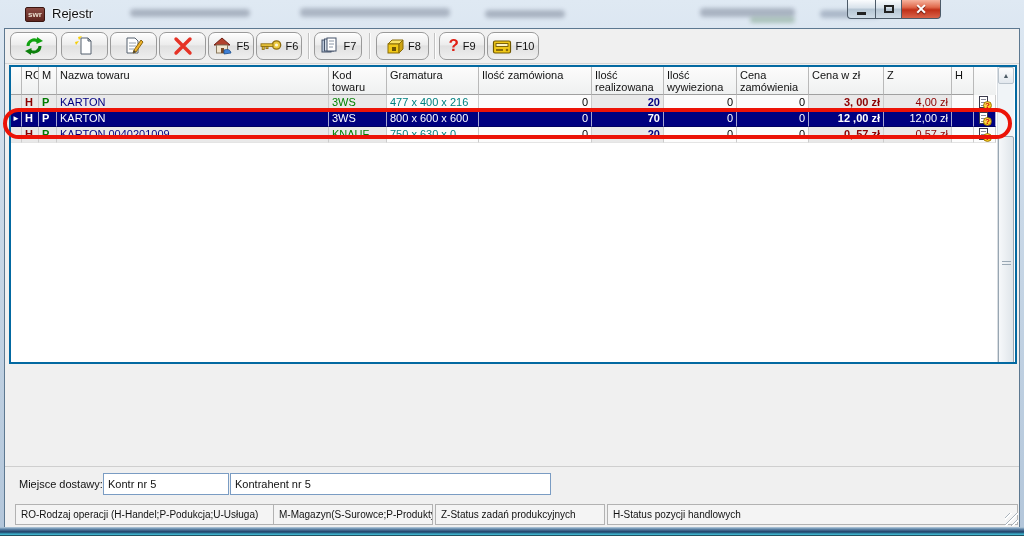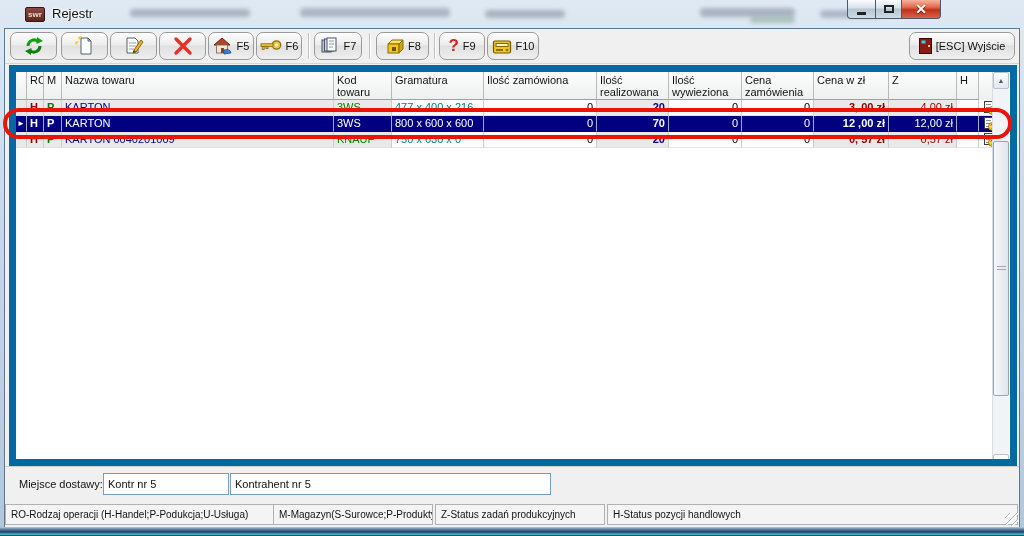--- a/index.html
+++ b/index.html
@@ -34,22 +34,22 @@
   
   .toolbar { position:absolute; left:0; top:0; width:1014px; height:35px; background:#f0f0f0; border-bottom:1px solid #d6d6d6; }
   .tbtn { position:absolute; top:3px; height:28px; border:1px solid #9a9a9a; border-radius:7px;
     background:linear-gradient(180deg,#fefefe 0%,#ececec 45%,#e0e0e0 50%,#efefef 100%);
     box-shadow:inset 0 1px 0 #fff; display:flex; align-items:center; justify-content:center; gap:4px; cursor:default; }
   .tbtn .flabel { font-size:11px; color:#111; }
   .tsep { position:absolute; top:4px; width:2px; height:26px; border-left:1px solid #c2c2c2; border-right:1px solid #fdfdfd; }
   .exit-btn { position:absolute; top:3px; left:904px; width:106px; height:28px; }
   .exit-btn .flabel { font-size:11px; }
   
-  .table-frame { position:absolute; left:4px; top:36px; width:1008px; height:401px;
-    background:#fff; border:7px solid #0369a1; overflow:hidden; }
+  .table-frame { position:absolute; left:4px; top:36px; width:1008px; height:299px;
+    background:#fff; border:2px solid #0369a1; overflow:hidden; }
   .tgrid { display:grid; grid-template-columns:11px 17px 18px 272px 58px 92px 113px 72px 73px 72px 75px 68px 22px 22px; width:985px; }
   .thead { background:linear-gradient(180deg,#fcfcfc,#eef0f0); }
   .thead .hc { height:28px; padding:2px 3px; font-size:11px; line-height:12px; color:#111;
     border-right:1px solid #b9b9b9; border-bottom:1px solid #a0a0a0; overflow:hidden; }
   .row { height:16px; }
   .row .c { height:16px; padding:1px 3px; font-size:11px; line-height:13px; white-space:nowrap; overflow:hidden;
     border-right:1px solid #cccccc; border-bottom:1px solid #e4e4e4; background:#fcfcfc; }
   .row .shade { background:#e9e9e9; }
   .c.num { text-align:right; }
   .c.ro { color:#8b0000; font-weight:bold; }
@@ -85,21 +85,21 @@
     border-top:1px solid #cfcfcf; }
   .bp-label { position:absolute; left:14px; top:11px; font-size:11px; color:#111; }
   .bp-input { position:absolute; top:6px; height:22px; border:1px solid #7a9cc3; background:#fff;
     font-family:"Liberation Sans",sans-serif; font-size:11px; color:#111; padding:0 4px; }
   .bp-input1 { left:98px; width:126px; }
   .bp-input2 { left:225px; width:321px; }
   
   .statusbar { position:absolute; left:0; top:473px; width:1014px; height:25px; background:#f0f0f0; }
   .ss { position:absolute; top:2px; height:21px; border:1px solid #b2b2b2; background:#f4f4f4;
     font-size:10px; color:#111; line-height:19px; padding-left:5px; white-space:nowrap; overflow:hidden; }
-  .ss1 { left:0;   width:281px; }
+  .ss1 { left:10px;   width:281px; }
   .ss2 { left:268px; width:160px; }
   .ss3 { left:430px; width:170px; }
   .ss4 { left:602px; right:1px; }
   .grip { position:absolute; right:1px; bottom:1px; width:13px; height:13px;
     background:repeating-linear-gradient(135deg,transparent 0 3px,#aab4bd 3px 4px,#fff 4px 5px); }
   
   .annotation { position:absolute; left:3px; top:108px; width:1009px; height:31px;
     border:4px solid #ec1307; border-radius:16px; pointer-events:none; z-index:50; }
   svg { display:block; }
 </style>
@@ -210,28 +210,20 @@
         <span class="flabel">F9</span>
       </div>
       <div class="tbtn" style="left:482px;width:52px;">
         <svg width="20" height="18" viewBox="0 0 20 18">
           <rect x="1.5" y="4" width="17" height="12" rx="1.5" fill="#f0c818" stroke="#705800" stroke-width="1.2"></rect>
           <rect x="4" y="6.5" width="12" height="3" fill="#fdf4c4" stroke="#705800" stroke-width="0.9"></rect>
           <rect x="4" y="12" width="7" height="2" fill="#8a6c08"></rect>
           <circle cx="15" cy="13" r="1.3" fill="#8a6c08"></circle>
         </svg>
         <span class="flabel">F10</span>
-      </div>
-      <div class="tbtn exit-btn">
-        <svg width="13" height="16" viewBox="0 0 13 16">
-          <rect x="0.5" y="0.5" width="12" height="15" fill="#8c1a10" stroke="#3c0a04" stroke-width="1"></rect>
-          <rect x="2.5" y="2.5" width="4" height="3" fill="#2ad4e4"></rect>
-          <rect x="9" y="7" width="2" height="2" fill="#e8c8a0"></rect>
-        </svg>
-        <span class="flabel">[ESC] Wyjście</span>
       </div>
     </div>
 
     <div class="table-frame">
       <div class="tgrid thead">
         <div class="hc"></div>
         <div class="hc">RO</div>
         <div class="hc">M</div>
         <div class="hc">Nazwa towaru</div>
         <div class="hc">Kod towaru</div>

